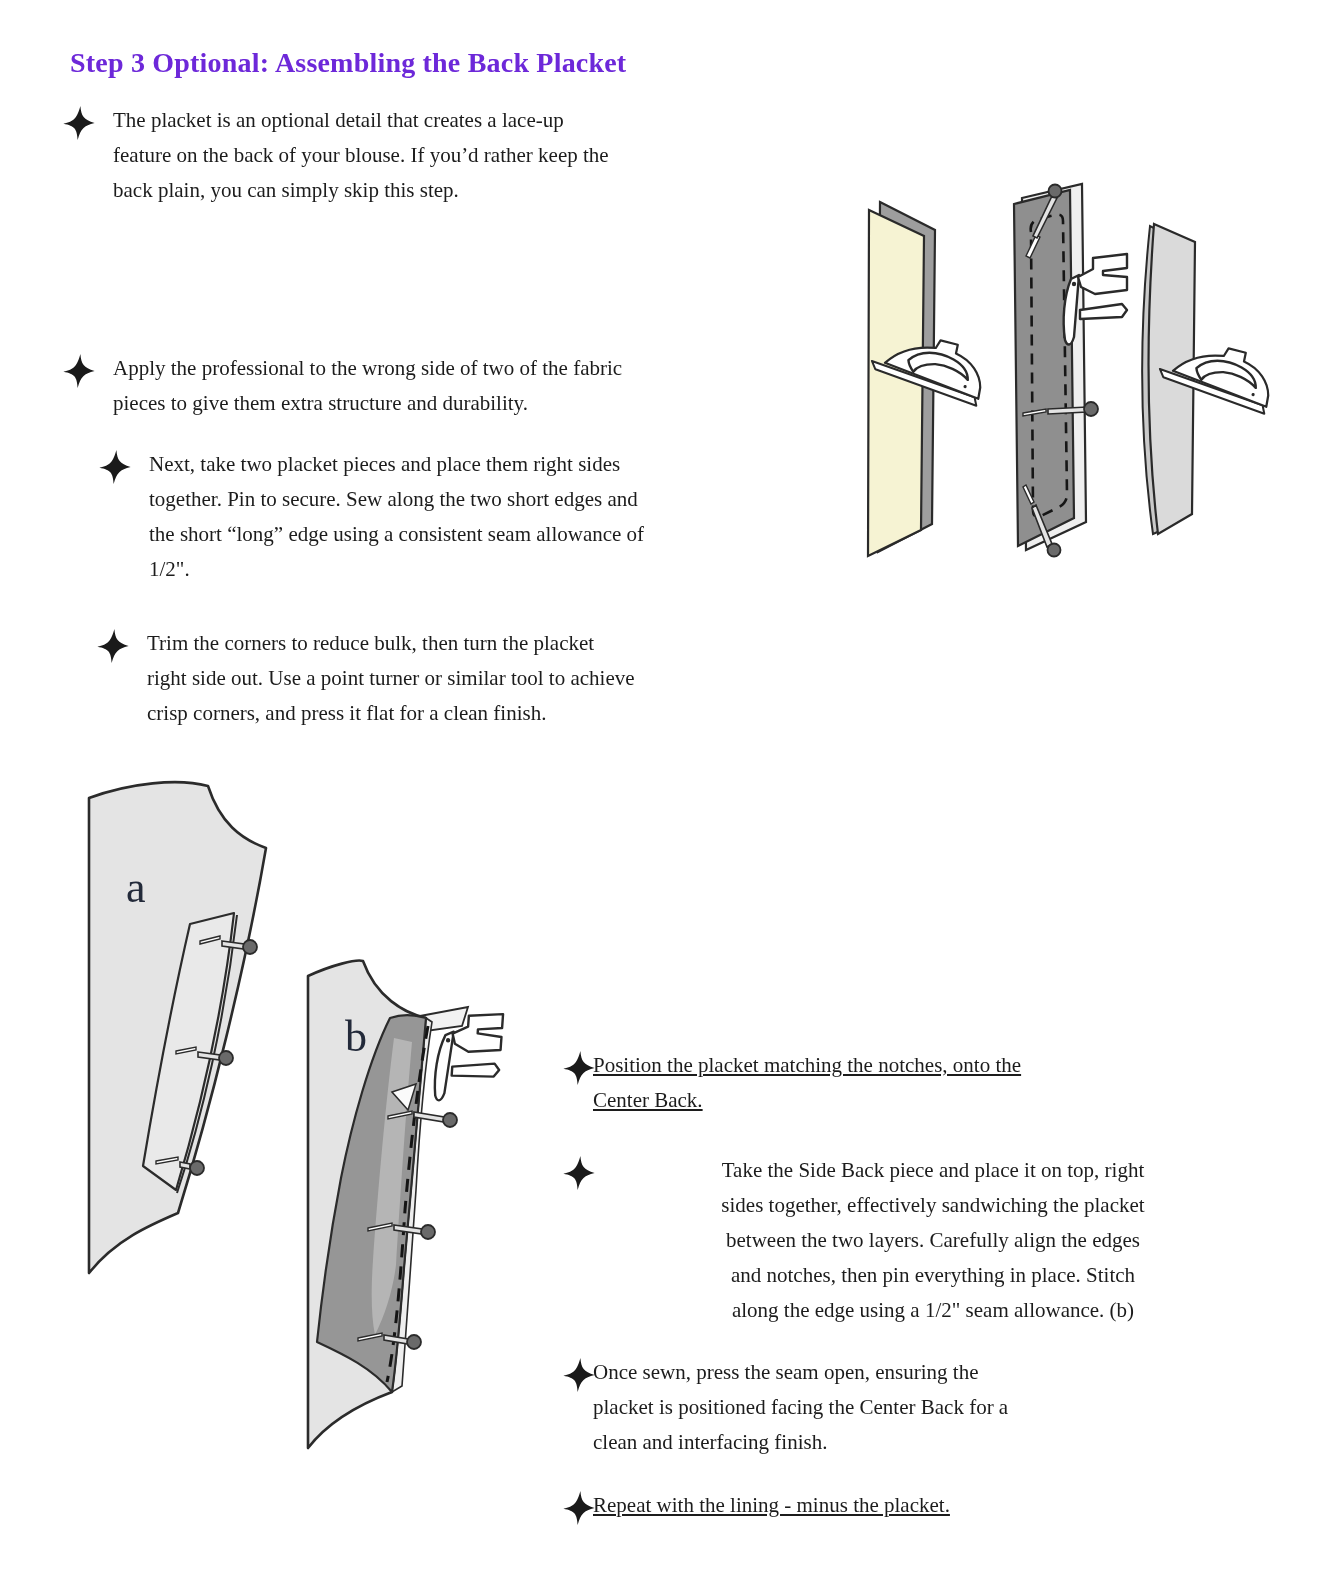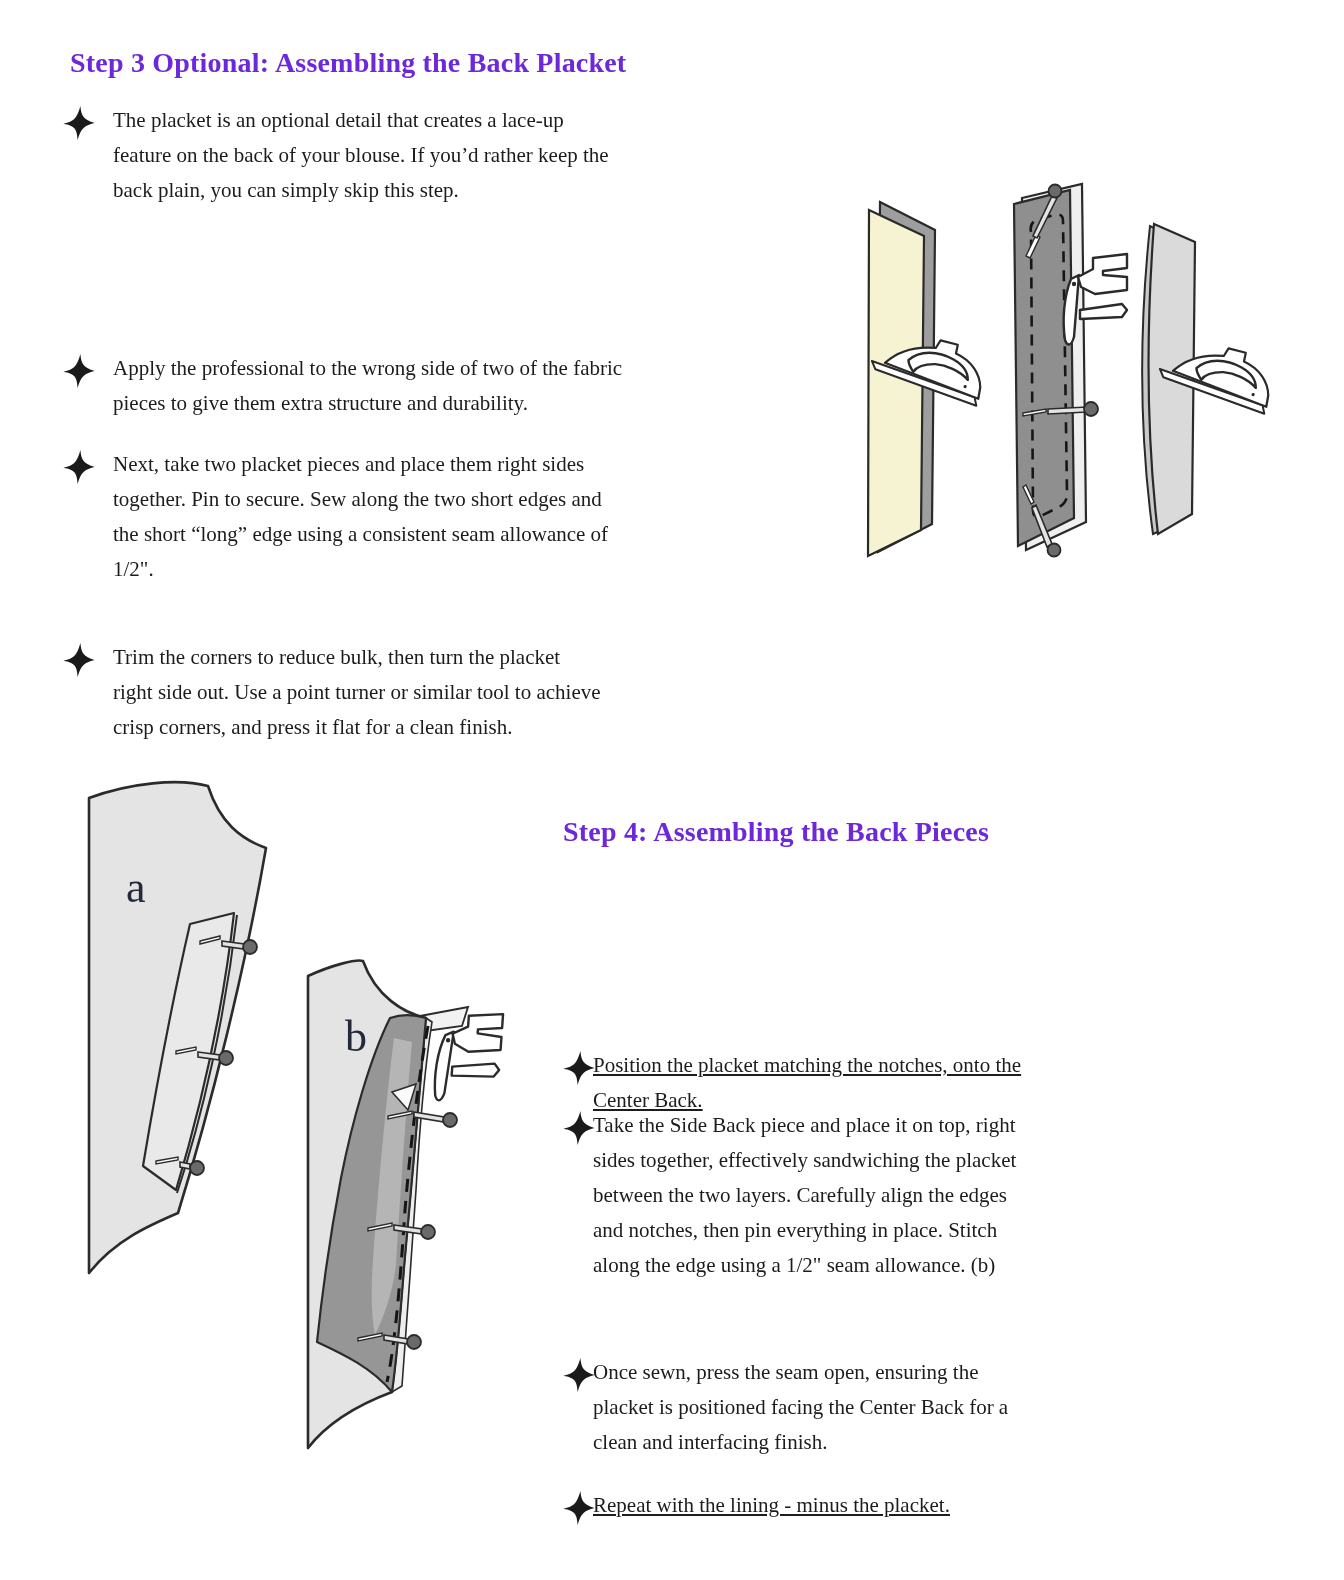--- a/index.html
+++ b/index.html
@@ -40,30 +40,30 @@
 feature on the back of your blouse. If you’d rather keep the
 back plain, you can simply skip this step.</div>
   </div>
   <div class="bullet s3" style="top:351px;">
     <svg class="star" width="34" height="36" viewBox="0 0 100 100">
         <path d="M54,0 C57,30 63,40 96,50 C64,58 56,66 46,100 C44,68 38,58 4,52 C36,45 44,36 54,0 Z" fill="#1a1a1a"></path>
       </svg>
     <div class="btext">Apply the professional to the wrong side of two of the fabric
 pieces to give them extra structure and durability.</div>
   </div>
-  <div class="bullet s3" style="top:447px;">
+  <div class="bullet s3" style="top:447px;margin-left:36px;">
     <svg class="star" width="34" height="36" viewBox="0 0 100 100">
         <path d="M54,0 C57,30 63,40 96,50 C64,58 56,66 46,100 C44,68 38,58 4,52 C36,45 44,36 54,0 Z" fill="#1a1a1a"></path>
       </svg>
     <div class="btext">Next, take two placket pieces and place them right sides
 together. Pin to secure. Sew along the two short edges and
 the short “long” edge using a consistent seam allowance of
 1/2".</div>
   </div>
-  <div class="bullet s3" style="top:640px;">
+  <div class="bullet s3" style="top:626px;margin-left:34px;">
     <svg class="star" width="34" height="36" viewBox="0 0 100 100">
         <path d="M54,0 C57,30 63,40 96,50 C64,58 56,66 46,100 C44,68 38,58 4,52 C36,45 44,36 54,0 Z" fill="#1a1a1a"></path>
       </svg>
     <div class="btext">Trim the corners to reduce bulk, then turn the placket
 right side out. Use a point turner or similar tool to achieve
 crisp corners, and press it flat for a clean finish.</div>
   </div>
 
   <svg class="fig" style="left:840px;top:180px;" width="504" height="420" viewBox="0 0 504 420">
     <defs>
@@ -172,30 +172,29 @@
       <g transform="translate(153,166) rotate(4 230 120)">
         <path d="M 225,160 C 222,140 224,116 231,99 L 239,95 C 237,120 235,146 234,157 C 231,167 227,166 225,160 Z" fill="#ffffff" stroke="#2b2b2b" stroke-width="2.4" stroke-linejoin="round"></path>
         <path d="M 238,97 L 253,89 L 253,78 L 287,74 L 287,88 L 263,91 L 263,95 L 287,97 L 287,110 L 255,114 L 241,107 Z" fill="#ffffff" stroke="#2b2b2b" stroke-width="2.4" stroke-linejoin="round"></path>
         <path d="M 240,130 L 282,124 L 287,130 L 282,137 L 240,139 Z" fill="#ffffff" stroke="#2b2b2b" stroke-width="2.4" stroke-linejoin="round"></path>
         <circle cx="234" cy="104" r="2.2" fill="#2b2b2b"></circle>
       </g>
       <text class="fig-label" x="285" y="281">b</text>
     </g>
   </svg>
 
-  <h1 class="section-title" style="left:563px;top:797px;">Step 4: Assembling the Back Pieces</h1>
 
   <div class="bullet s4" style="top:1048px;text-decoration:underline;">
     <svg class="star" width="34" height="36" viewBox="0 0 100 100">
         <path d="M54,0 C57,30 63,40 96,50 C64,58 56,66 46,100 C44,68 38,58 4,52 C36,45 44,36 54,0 Z" fill="#1a1a1a"></path>
       </svg>
     <div class="btext">Position the placket matching the notches, onto the
 Center Back.</div>
   </div>
-  <div class="bullet s4" style="top:1108px;">
+  <div class="bullet s4" style="top:1153px;text-align:center;">
     <svg class="star" width="34" height="36" viewBox="0 0 100 100">
         <path d="M54,0 C57,30 63,40 96,50 C64,58 56,66 46,100 C44,68 38,58 4,52 C36,45 44,36 54,0 Z" fill="#1a1a1a"></path>
       </svg>
     <div class="btext">Take the Side Back piece and place it on top, right
 sides together, effectively sandwiching the placket
 between the two layers. Carefully align the edges
 and notches, then pin everything in place. Stitch
 along the edge using a 1/2" seam allowance. (b)</div>
   </div>
   <div class="bullet s4" style="top:1355px;">

